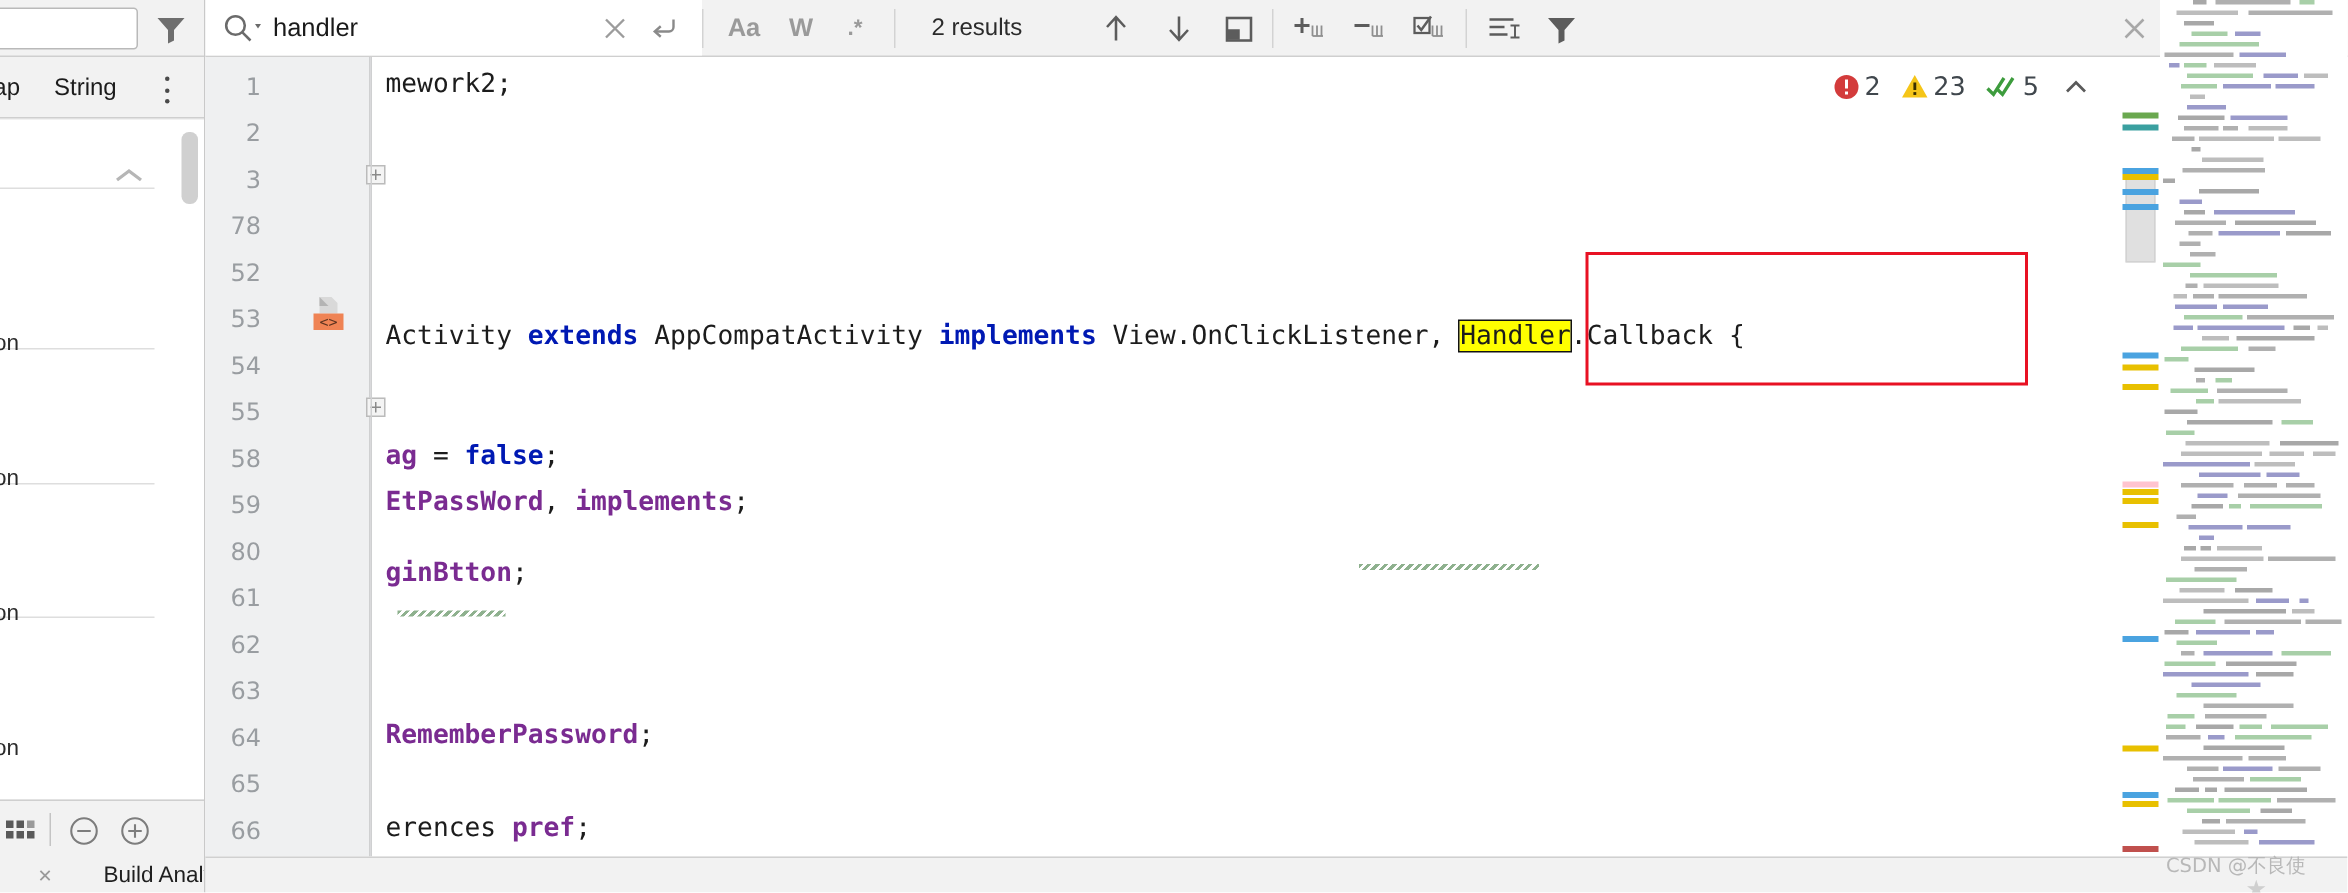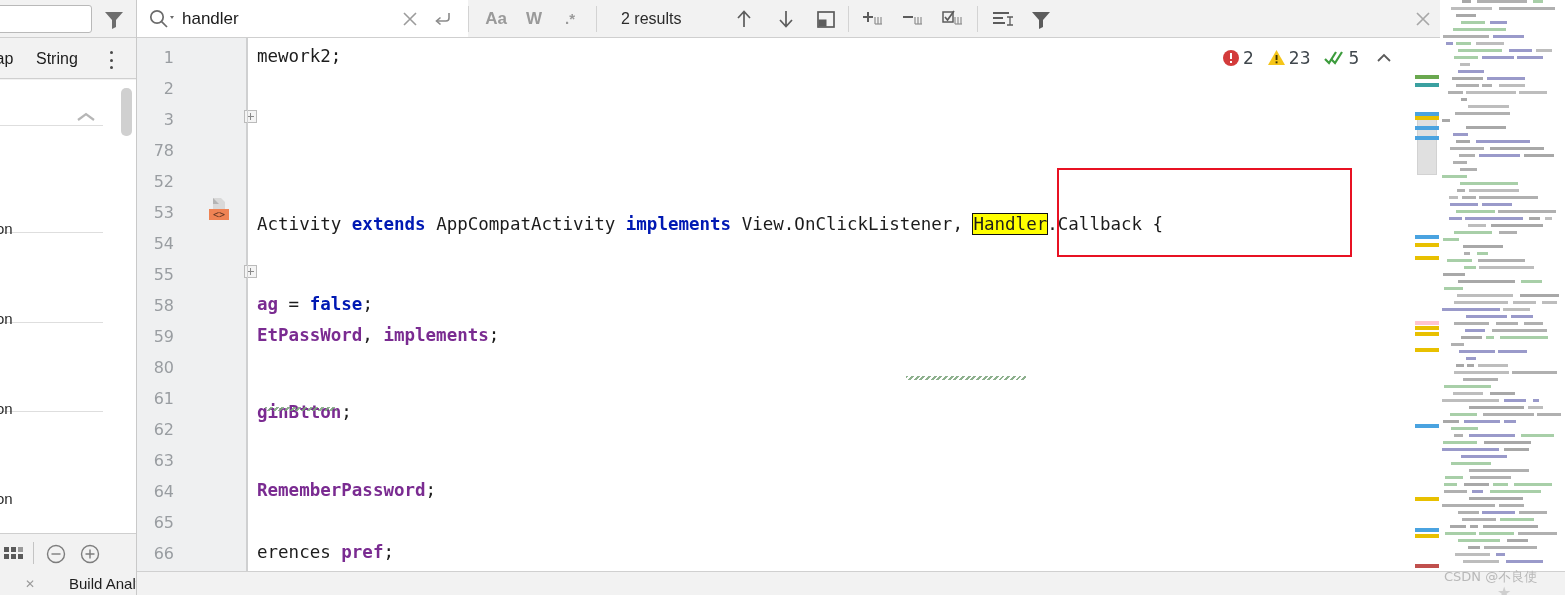--- a/index.html
+++ b/index.html
@@ -414,21 +414,21 @@
         </svg>
       </span>
     </div>
     <div class="gutter-line"></div>
 
     <div class="code-area">
       <div class="code-line" style="top:8px"><span class="pln">mework2;</span></div>
       <div class="code-line" style="top:176px"><span class="pln">Activity </span><span class="kw">extends</span><span class="pln"> AppCompatActivity </span><span class="kw">implements</span><span class="pln"> View.OnClickListener, </span><span class="hl">Handler</span><span class="pln">.Callback {</span></div>
       <div class="code-line" style="top:256px"><span class="fld">ag</span><span class="pln"> = </span><span class="kw">false</span><span class="pln">;</span></div>
       <div class="code-line" style="top:287px"><span class="fld">EtPassWord</span><span class="pln">, </span><span class="fld">implements</span><span class="pln">;</span></div>
-      <div class="code-line" style="top:364px"><span class="fld">ginBtton</span><span class="pln">;</span></div>
+      <div class="code-line" style="top:334px"><span class="fld">ginBtton</span><span class="pln">;</span></div>
       <div class="code-line" style="top:442px"><span class="fld">RememberPassword</span><span class="pln">;</span></div>
       <div class="code-line" style="top:504px"><span class="pln">erences </span><span class="fld">pref</span><span class="pln">;</span></div>
 
       <span class="squiggle" style="left:657px;top:338px;width:120px"></span>
       <span class="squiggle" style="left:16px;top:369px;width:72px"></span>
     </div>
 
     <div class="inspect">
       <span class="insp-grp">
         <svg width="18" height="18" viewBox="0 0 18 18">

